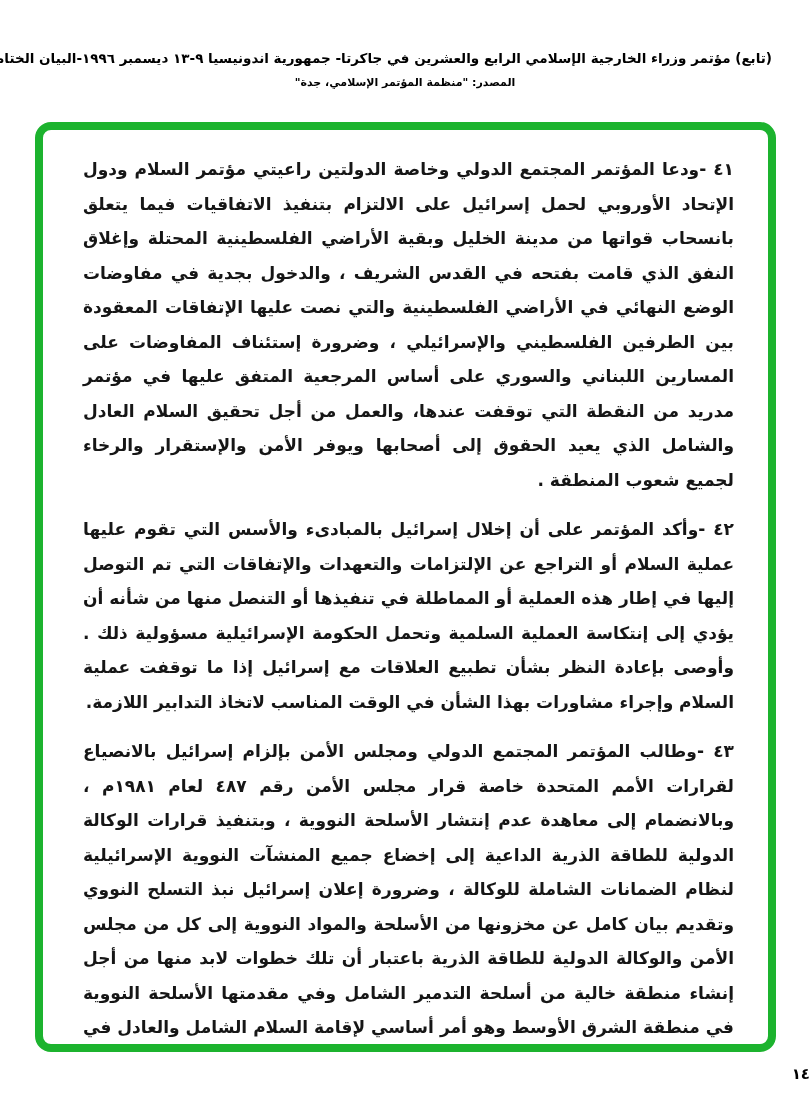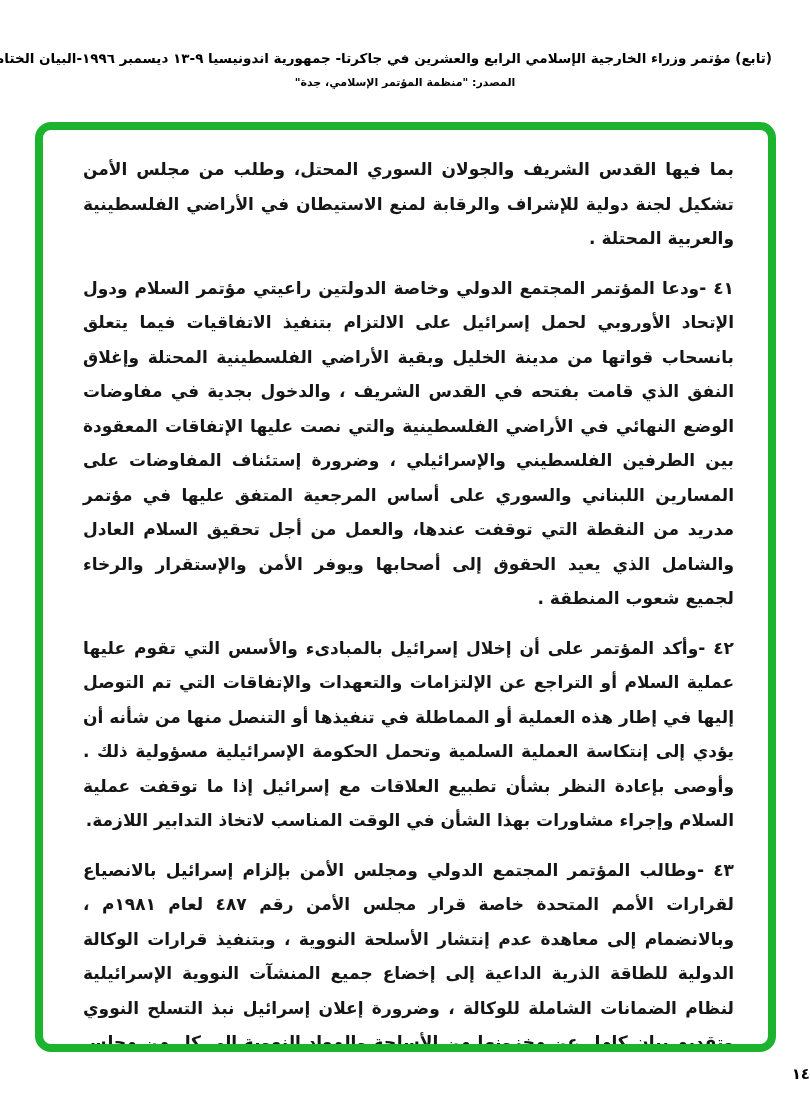--- a/index.html
+++ b/index.html
@@ -74,21 +74,20 @@
 <body>
 
 <div class="page-header">
   <div class="header-line1">(تابع) مؤتمر وزراء الخارجية الإسلامي الرابع والعشرين في جاكرتا- جمهورية اندونيسيا ٩-١٣ ديسمبر ١٩٩٦-البيان الختامي</div>
   <div class="header-line2">المصدر: "منظمة المؤتمر الإسلامي، جدة"</div>
 </div>
 
 <div class="green-box">
   <div class="doc-content">
 
-    <p><span>بما فيها القدس الشريف والجولان السوري المحتل، وطلب من مجلس الأمن تشكيل لجنة دولية للإشراف والرقابة لمنع الاستيطان في الأراضي الفلسطينية والعربية المحتلة .</span></p>
 
     <p><span class="para-number">٤١ -</span><span>ودعا المؤتمر المجتمع الدولي وخاصة الدولتين راعيتي مؤتمر السلام ودول الإتحاد الأوروبي لحمل إسرائيل على الالتزام بتنفيذ الاتفاقيات فيما يتعلق بانسحاب قواتها من مدينة الخليل وبقية الأراضي الفلسطينية المحتلة وإغلاق النفق الذي قامت بفتحه في القدس الشريف ، والدخول بجدية في مفاوضات الوضع النهائي في الأراضي الفلسطينية والتي نصت عليها الإتفاقات المعقودة بين الطرفين الفلسطيني والإسرائيلي ، وضرورة إستئناف المفاوضات على المسارين اللبناني والسوري على أساس المرجعية المتفق عليها في مؤتمر مدريد من النقطة التي توقفت عندها، والعمل من أجل تحقيق السلام العادل والشامل الذي يعيد الحقوق إلى أصحابها ويوفر الأمن والإستقرار والرخاء لجميع شعوب المنطقة .</span></p>
 
     <p><span class="para-number">٤٢ -</span><span>وأكد المؤتمر على أن إخلال إسرائيل بالمبادىء والأسس التي تقوم عليها عملية السلام أو التراجع عن الإلتزامات والتعهدات والإتفاقات التي تم التوصل إليها في إطار هذه العملية أو المماطلة في تنفيذها أو التنصل منها من شأنه أن يؤدي إلى إنتكاسة العملية السلمية وتحمل الحكومة الإسرائيلية مسؤولية ذلك . وأوصى بإعادة النظر بشأن تطبيع العلاقات مع إسرائيل إذا ما توقفت عملية السلام وإجراء مشاورات بهذا الشأن في الوقت المناسب لاتخاذ التدابير اللازمة.</span></p>
 
     <p><span class="para-number">٤٣ -</span><span>وطالب المؤتمر المجتمع الدولي ومجلس الأمن بإلزام إسرائيل بالانصياع لقرارات الأمم المتحدة خاصة قرار مجلس الأمن رقم ٤٨٧ لعام ١٩٨١م ، وبالانضمام إلى معاهدة عدم إنتشار الأسلحة النووية ، وبتنفيذ قرارات الوكالة الدولية للطاقة الذرية الداعية إلى إخضاع جميع المنشآت النووية الإسرائيلية لنظام الضمانات الشاملة للوكالة ، وضرورة إعلان إسرائيل نبذ التسلح النووي وتقديم بيان كامل عن مخزونها من الأسلحة والمواد النووية إلى كل من مجلس الأمن والوكالة الدولية للطاقة الذرية باعتبار أن تلك خطوات لابد منها من أجل إنشاء منطقة خالية من أسلحة التدمير الشامل وفي مقدمتها الأسلحة النووية في منطقة الشرق الأوسط وهو أمر أساسي لإقامة السلام الشامل والعادل في المنطقة .</span></p>
 
   </div>
 </div>
 

